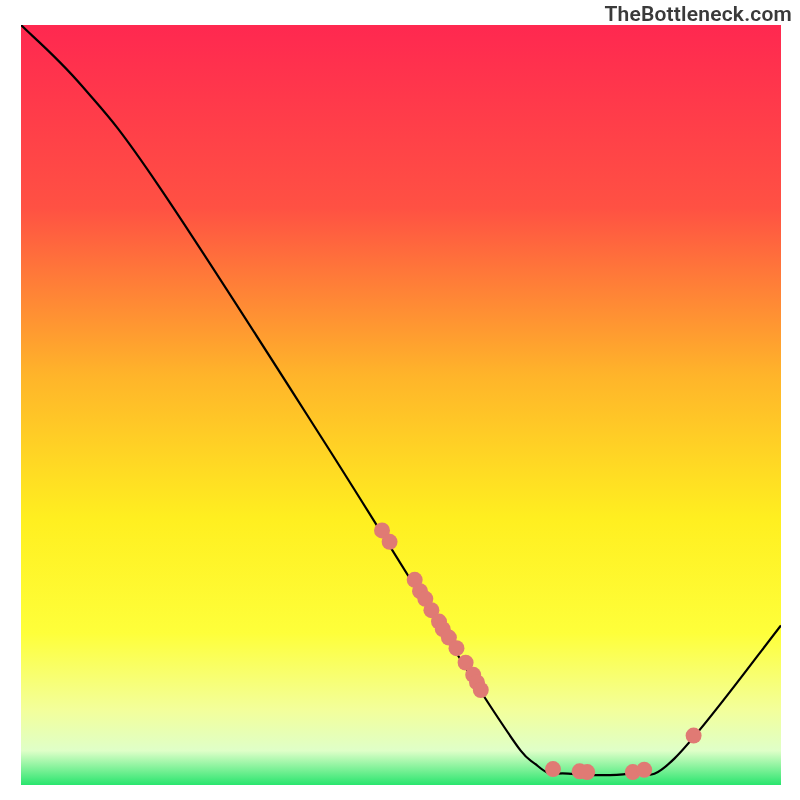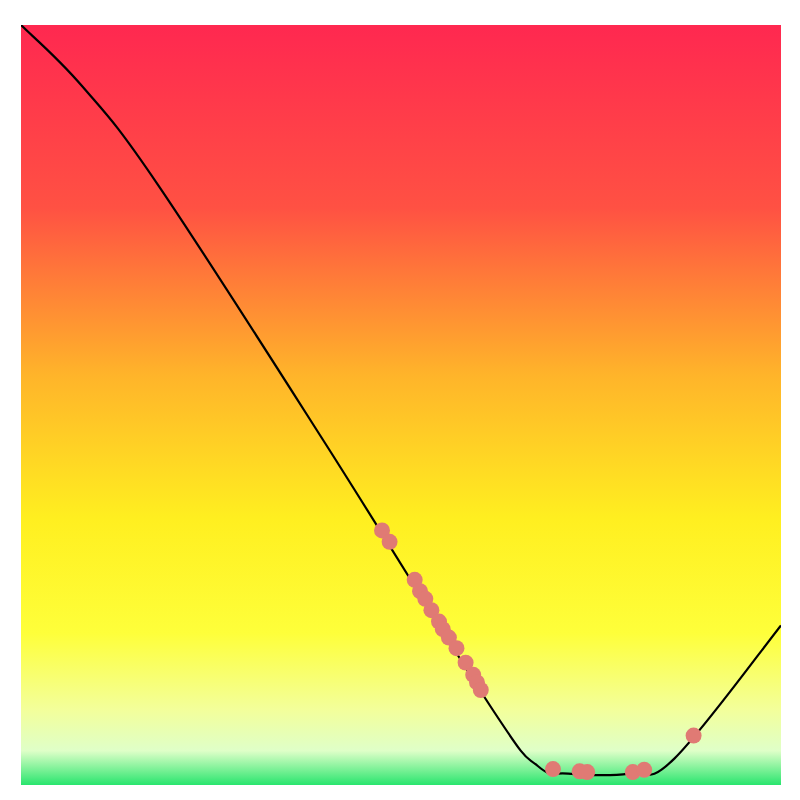--- a/index.html
+++ b/index.html
@@ -49,20 +49,21 @@
     stroke-width: 2.2;
   }
   .dot {
     fill: #e07a74;
   }
 </style>
 </head>
 <body>
 
 <div class="container">
+  <div class="attribution">TheBottleneck.com</div>
 
   <div class="plot">
     <svg class="gradient" preserveAspectRatio="none" viewBox="0 0 100 100" width="100%" height="100%">
       <defs>
         <linearGradient id="bg-grad" x1="0" y1="0" x2="0" y2="1">
             <stop offset="0%" stop-color="#ff2850"></stop>
             <stop offset="24%" stop-color="#ff5143"></stop>
             <stop offset="46%" stop-color="#ffb42a"></stop>
             <stop offset="65%" stop-color="#ffef20"></stop>
             <stop offset="80%" stop-color="#feff3a"></stop>

